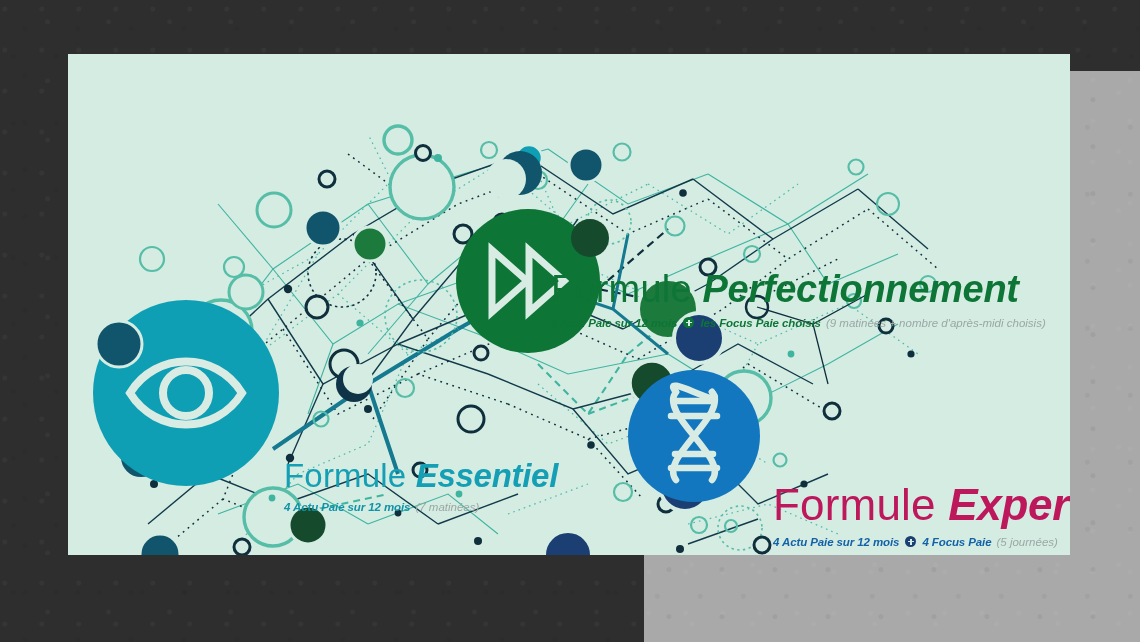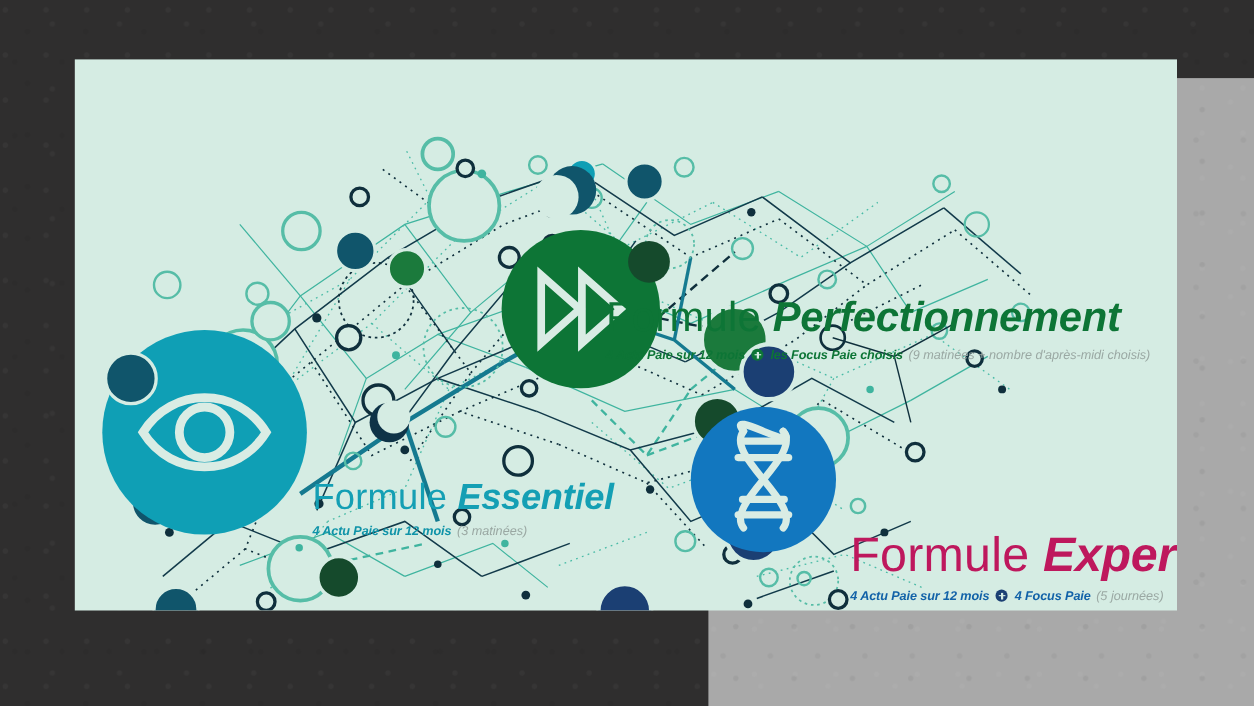--- a/index.html
+++ b/index.html
@@ -62,21 +62,21 @@
   .sub .plusbadge::after  { left:2.5px; top:4.8px; width:6px; height:1.4px; }
 
   
   #formula-perfectionnement { left:483px; top:216px; }
   #formula-perfectionnement .headline { font-size:38px; color:#0d7536; }
   #formula-perfectionnement .sub      { color:#0d7536; }
   #formula-perfectionnement .plusbadge{ background:#0d7536; }
 
   
   #formula-essentiel { left:216px; top:381px; }
-  #formula-essentiel .headline { font-size:33px; color:#149fb4; }
+  #formula-essentiel .headline { font-size:33px; color:#149fb4;margin-top:24px; }
   #formula-essentiel .sub      { color:#0f93a8; }
 
   
   #formula-expert { left:705px; top:429px; }
   #formula-expert .headline { font-size:44px; color:#be185d; }
   #formula-expert .sub      { color:#1262a8; }
   #formula-expert .plusbadge{ background:#1b3f73; }
 </style>
 </head>
 <body>
@@ -371,21 +371,21 @@
       <span class="paren">(9 matinées + nombre d'après-midi choisis)</span>
     </div>
   </div>
 
   <div class="formula" id="formula-essentiel">
     <div class="headline">
       <span class="word-formule">Formule </span><span class="word-brand">Essentiel</span>
     </div>
     <div class="sub">
       <span class="strong">4 Actu Paie sur 12 mois</span>
-      <span class="paren">(3 matinées)</span>
+      <span class="paren">(7 matinées)</span>
     </div>
   </div>
 
   <div class="formula" id="formula-expert">
     <div class="headline">
       <span class="word-formule">Formule </span><span class="word-brand">Expert</span>
     </div>
     <div class="sub">
       <span class="strong">4 Actu Paie sur 12 mois</span>
       <span class="plusbadge"></span>

